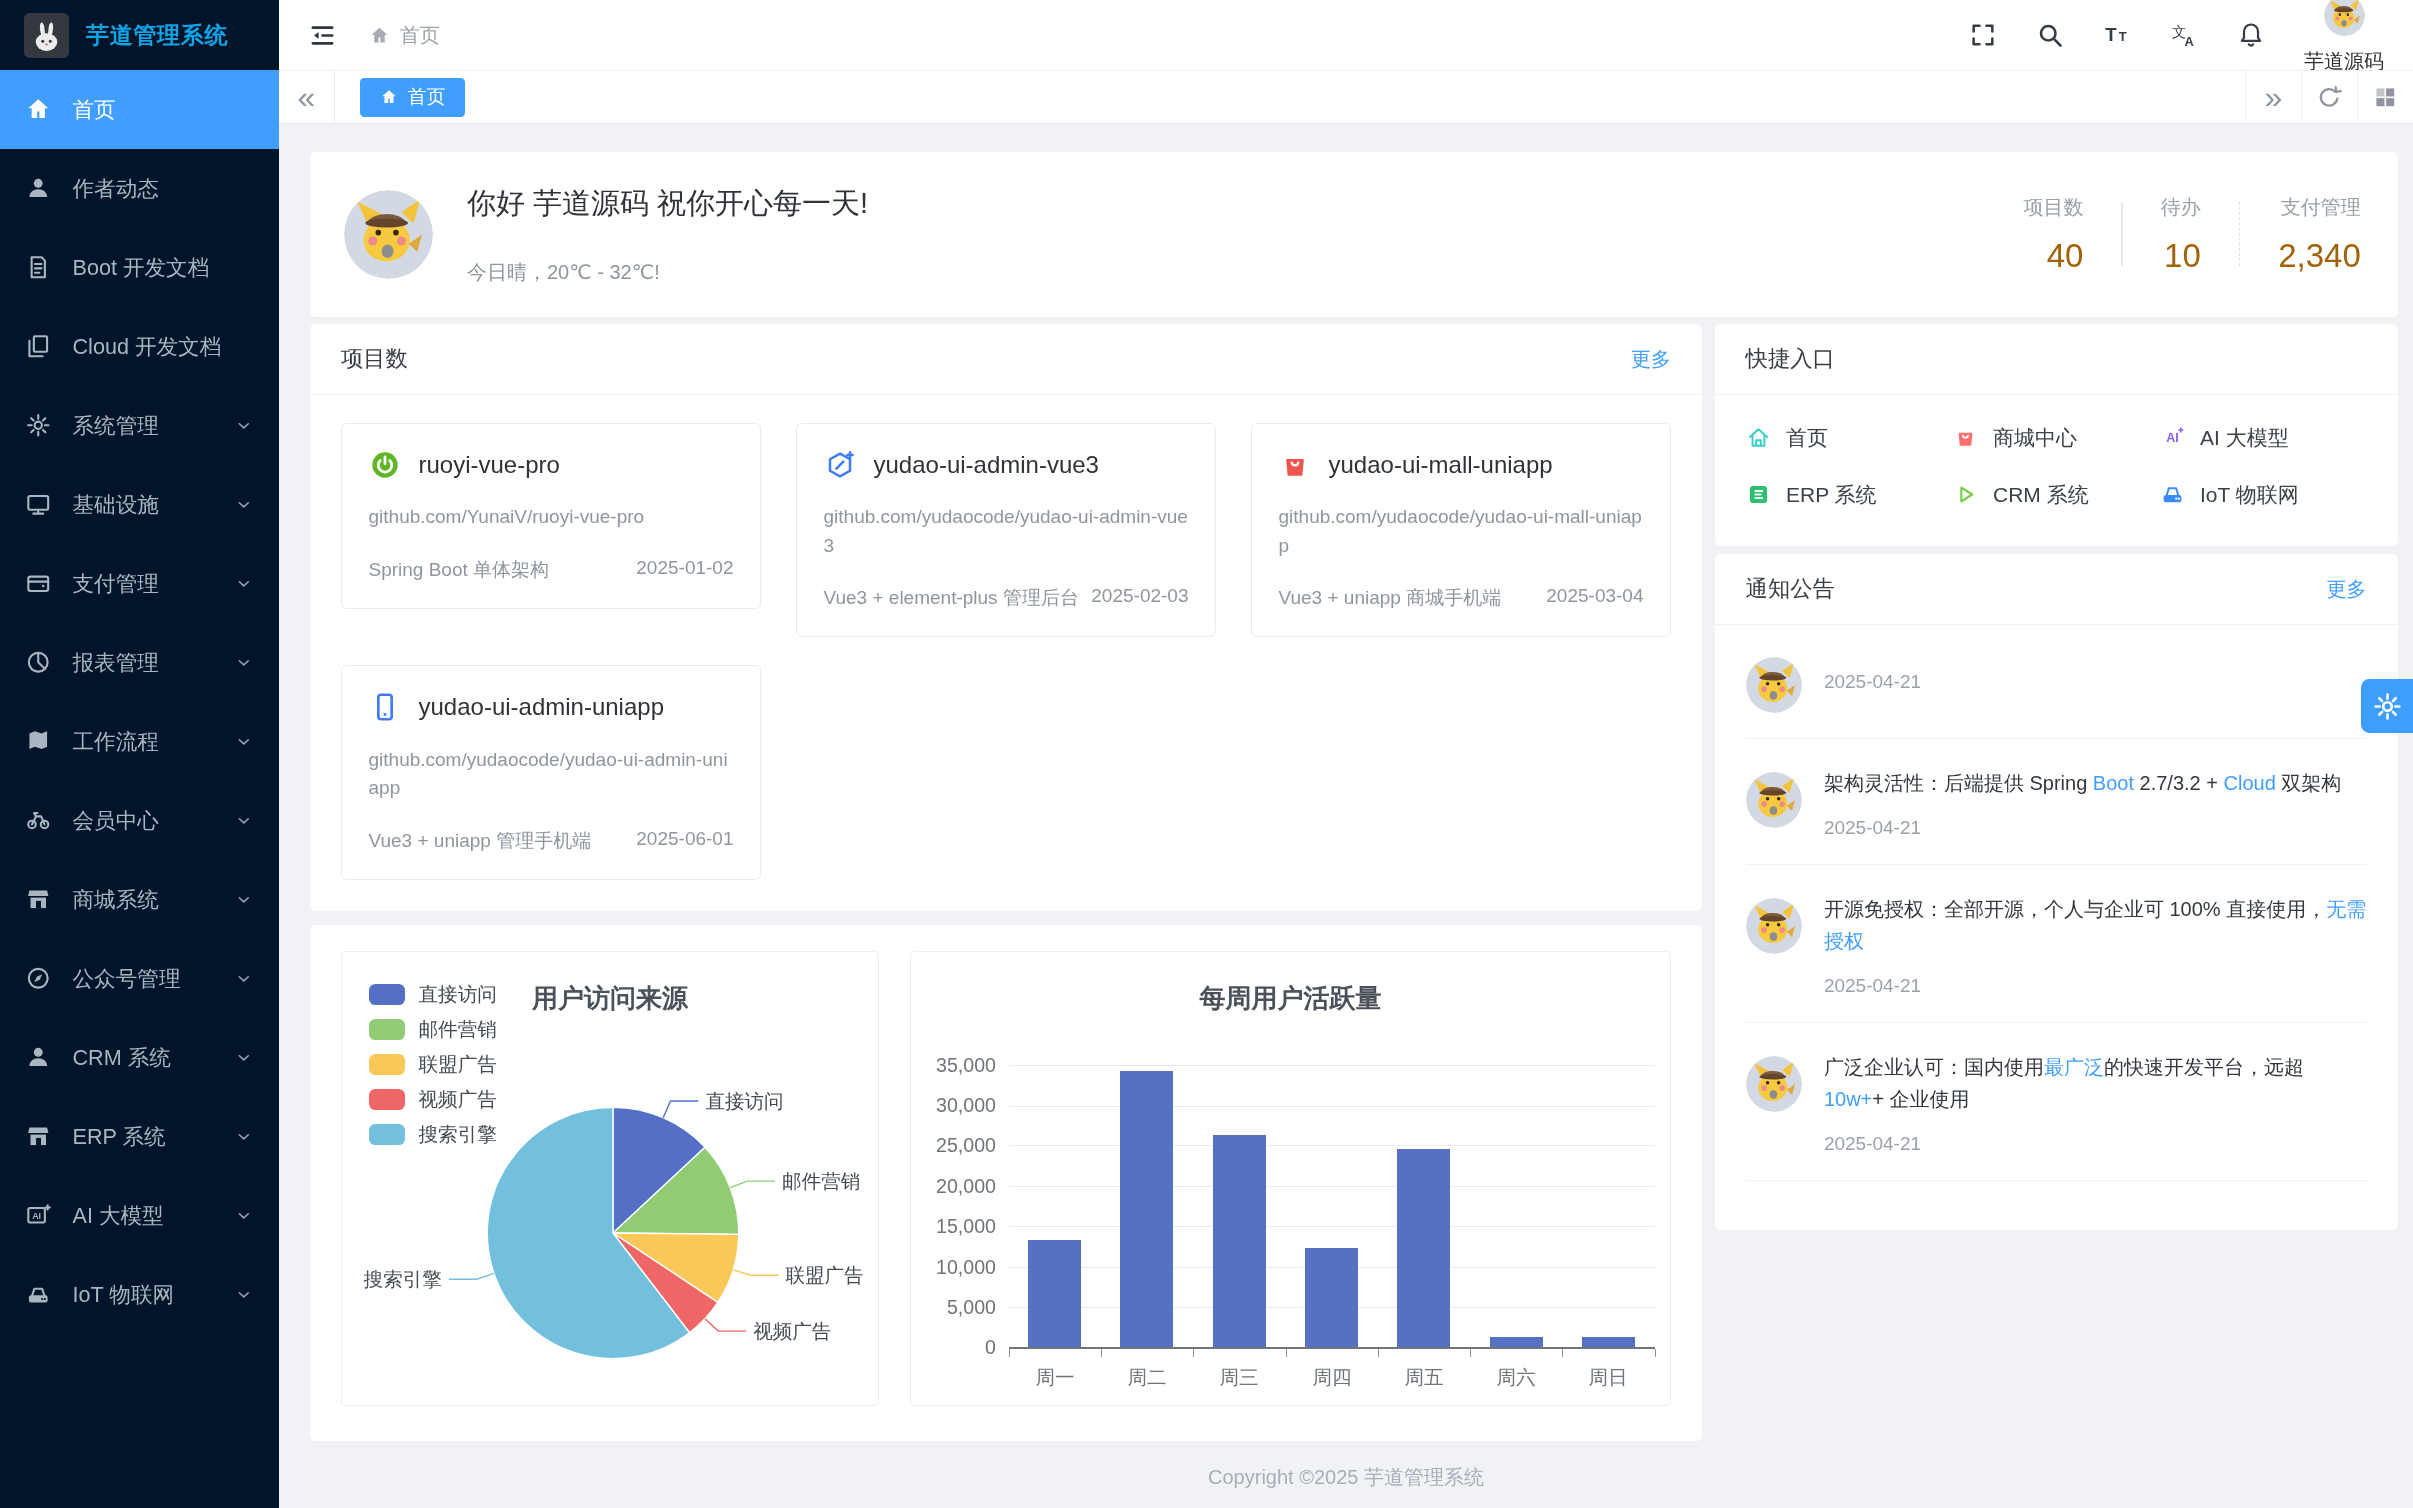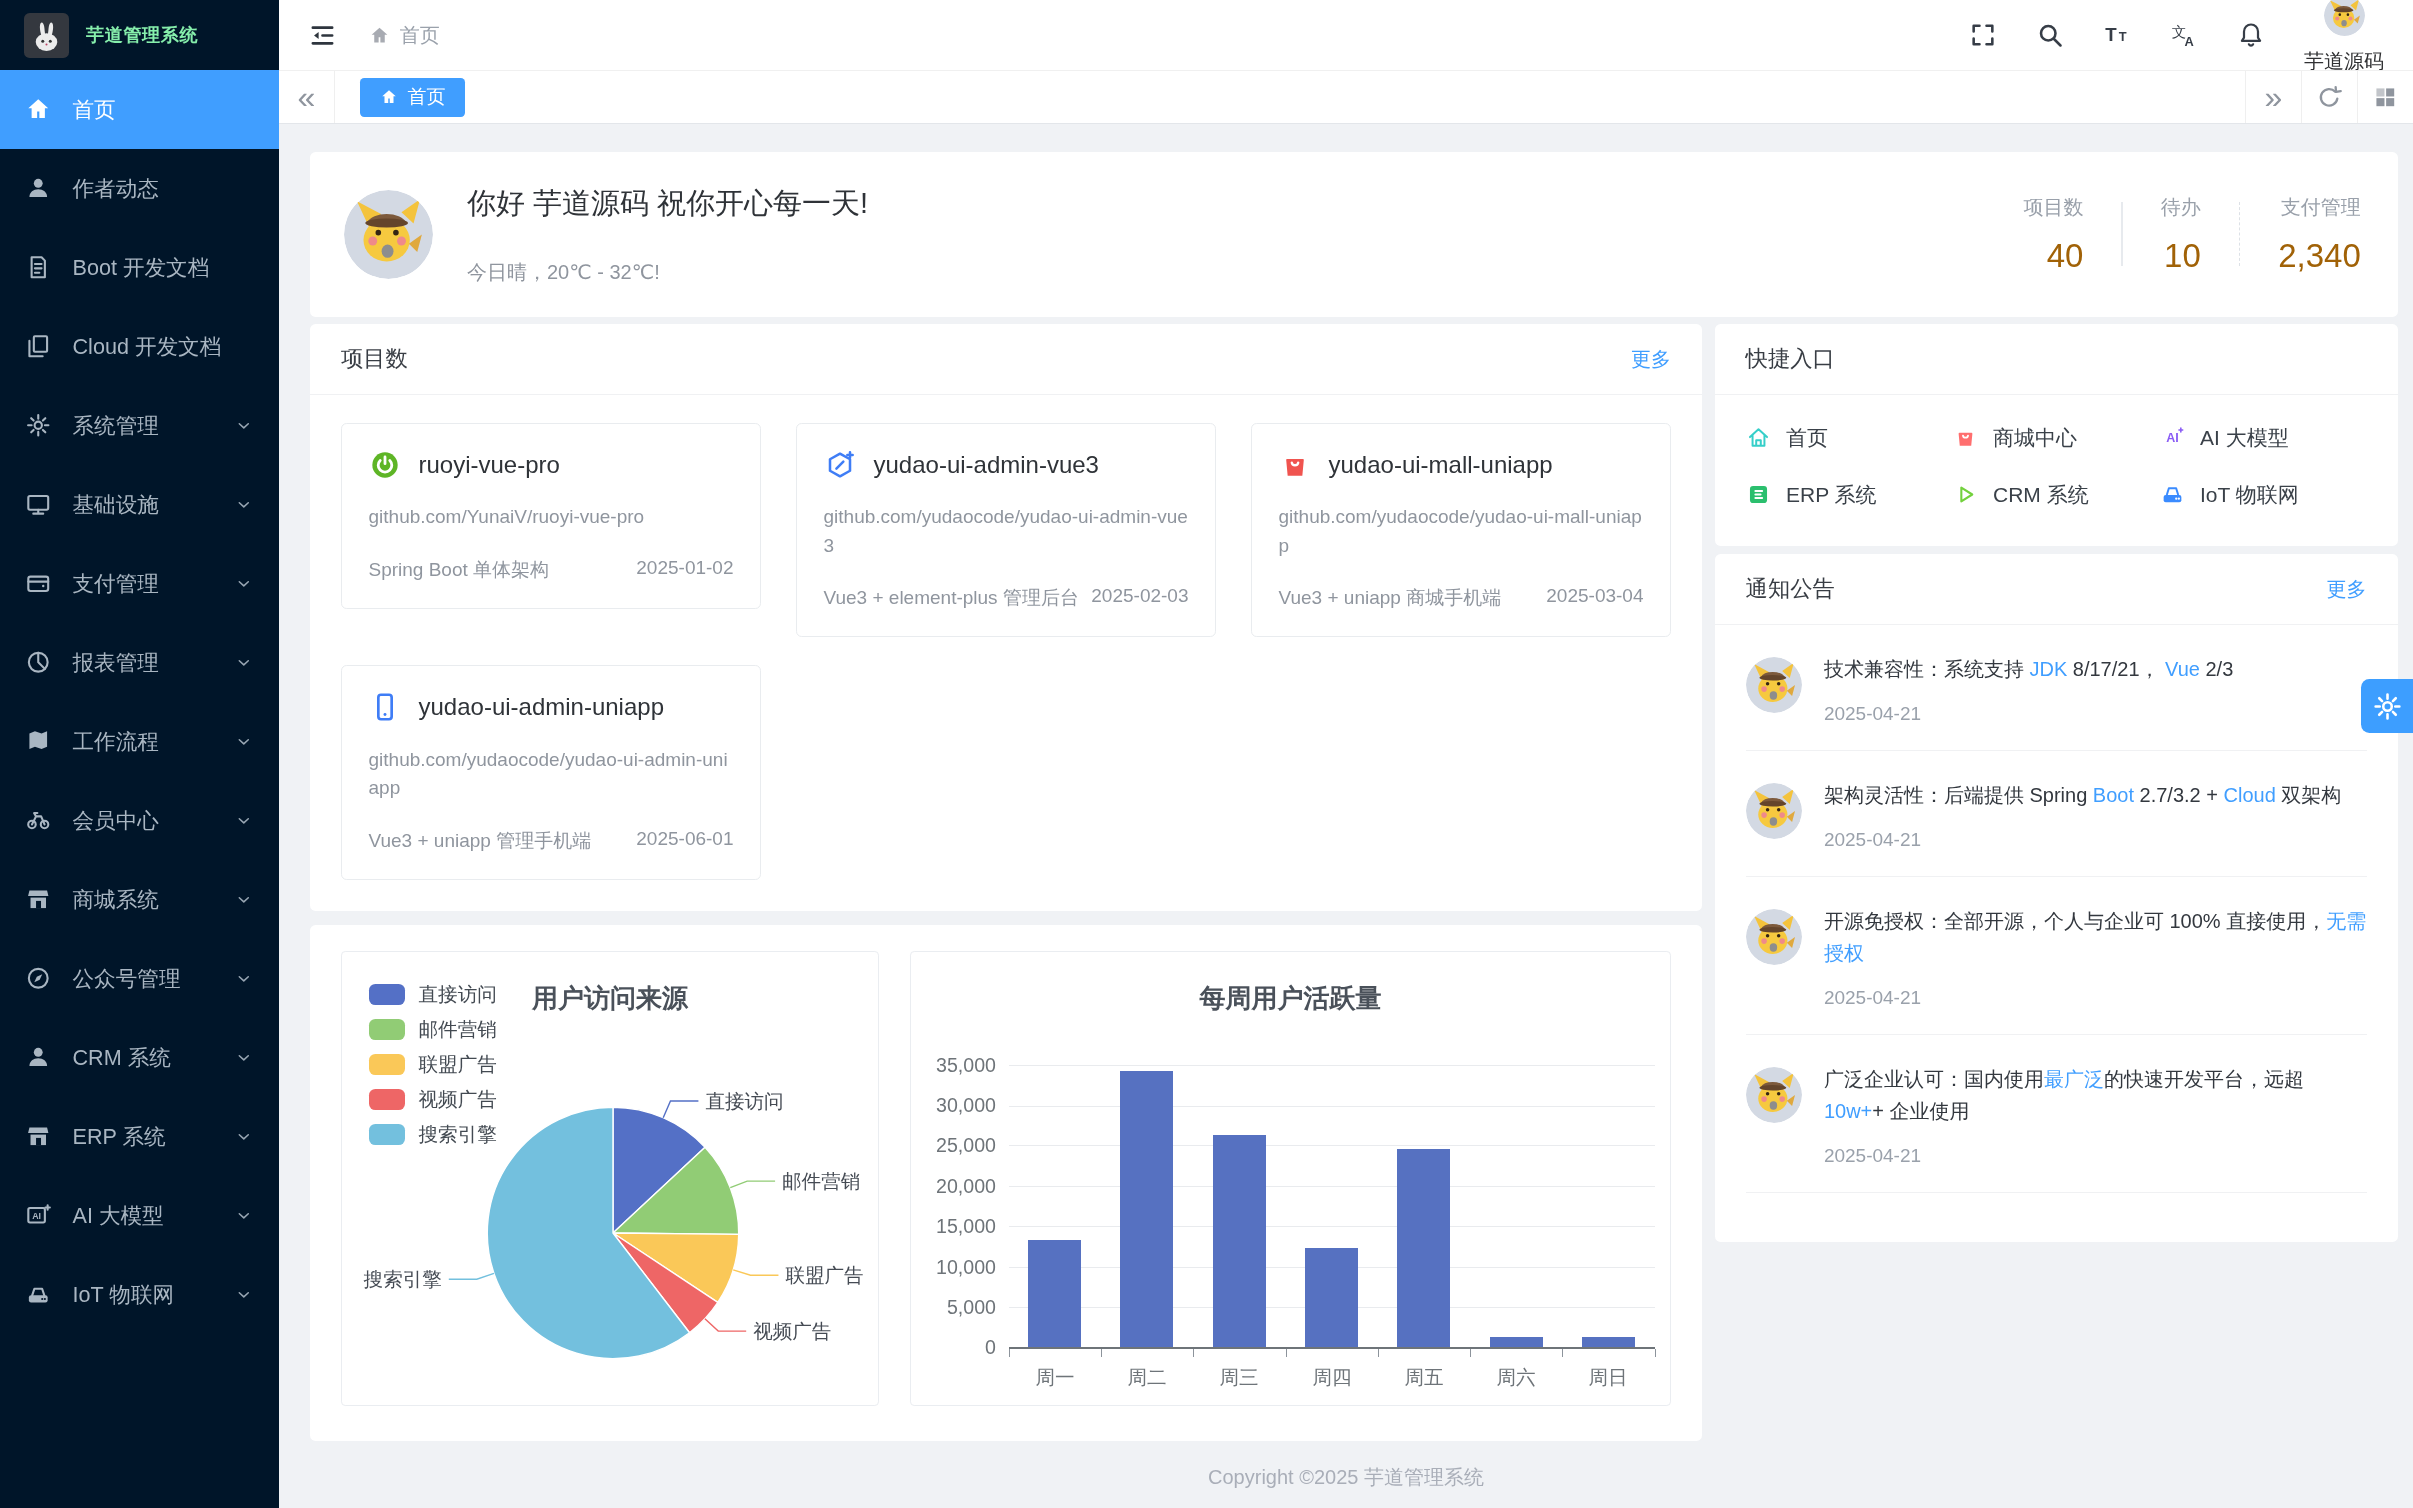--- a/index.html
+++ b/index.html
@@ -5,21 +5,21 @@
   * { margin:0; padding:0; box-sizing:border-box; }
   html,body { width:2413px; height:1508px; overflow:hidden; }
   body { font-family:"Liberation Sans","DejaVu Sans",sans-serif; background:#f0f2f5; color:#303133; }
   .app { position:relative; width:2413px; height:1508px; }
   svg { display:block; }
 
   
   .sidebar { position:absolute; left:0; top:0; bottom:0; width:279px; background:#001529; z-index:5; }
   .logo { height:70px; display:flex; align-items:center; padding-left:24px; gap:17px; cursor:pointer; }
   .logo-img { width:45px; height:45px; border-radius:5.6px; overflow:hidden; flex:none; }
-  .logo-title { color:#86efac; font-size:18px; font-weight:700; letter-spacing:0.7px; white-space:nowrap; }
+  .logo-title { color:#0ea5e9; font-size:23px; font-weight:700; letter-spacing:0.7px; white-space:nowrap; }
   .menu { padding:0; }
   .menu-item { height:79px; display:flex; align-items:center; padding:0 25px; gap:21px; color:#a9b6c2; font-size:21.6px; cursor:pointer; }
   .menu-item .mi-icon { width:26.5px; height:26.5px; flex:none; }
   .menu-item .mi-icon svg { width:26.5px; height:26.5px; }
   .menu-item.active { background:#409eff; color:#fff; }
   .mi-chev { margin-left:auto; width:19.6px; height:19.6px; opacity:.9; }
   .mi-chev svg { width:19.6px; height:19.6px; }
 
   
   .header { position:absolute; left:279px; top:0; right:0; height:70px; background:#fff; display:flex; align-items:center; padding:0 29px; }
@@ -731,21 +731,20 @@
                     <ellipse cx="23" cy="17.8" rx="11.5" ry="2.4" fill="#64452b"></ellipse>
                     <circle cx="18.5" cy="23" r="1.5" fill="#352514"></circle>
                     <circle cx="28" cy="23" r="1.5" fill="#352514"></circle>
                     <circle cx="15.5" cy="27.5" r="2.4" fill="#ef8a8a"></circle>
                     <circle cx="31" cy="27.5" r="2.4" fill="#ef8a8a"></circle>
                     <ellipse cx="23.5" cy="33" rx="3.2" ry="3.6" fill="#8d8d8d"></ellipse>
                     <path d="M35 29l7-5-2.5 9.5z" fill="#e0a93e"></path>
                   </svg>
                 </span>
                 <div class="n-body">
-                  <div class="n-title"><span>技术兼容性：系统支持 </span><span class="hl">JDK</span><span> 8/17/21， </span><span class="hl">Vue</span><span> 2/3</span></div>
                   <div class="n-date">2025-04-21</div>
                 </div>
               </div>
               <div class="notice">
                 <span class="n-avatar">
                   <svg viewBox="0 0 48 48">
                     <circle cx="24" cy="24" r="24" fill="#d3d9e3"></circle>
                     <path d="M14 21L7 6l13 7z" fill="#f4c33c"></path>
                     <path d="M31 12l10-7-3.5 13z" fill="#f4c33c"></path>
                     <ellipse cx="23" cy="27" rx="12.5" ry="11.5" fill="#f6c93f"></ellipse>

